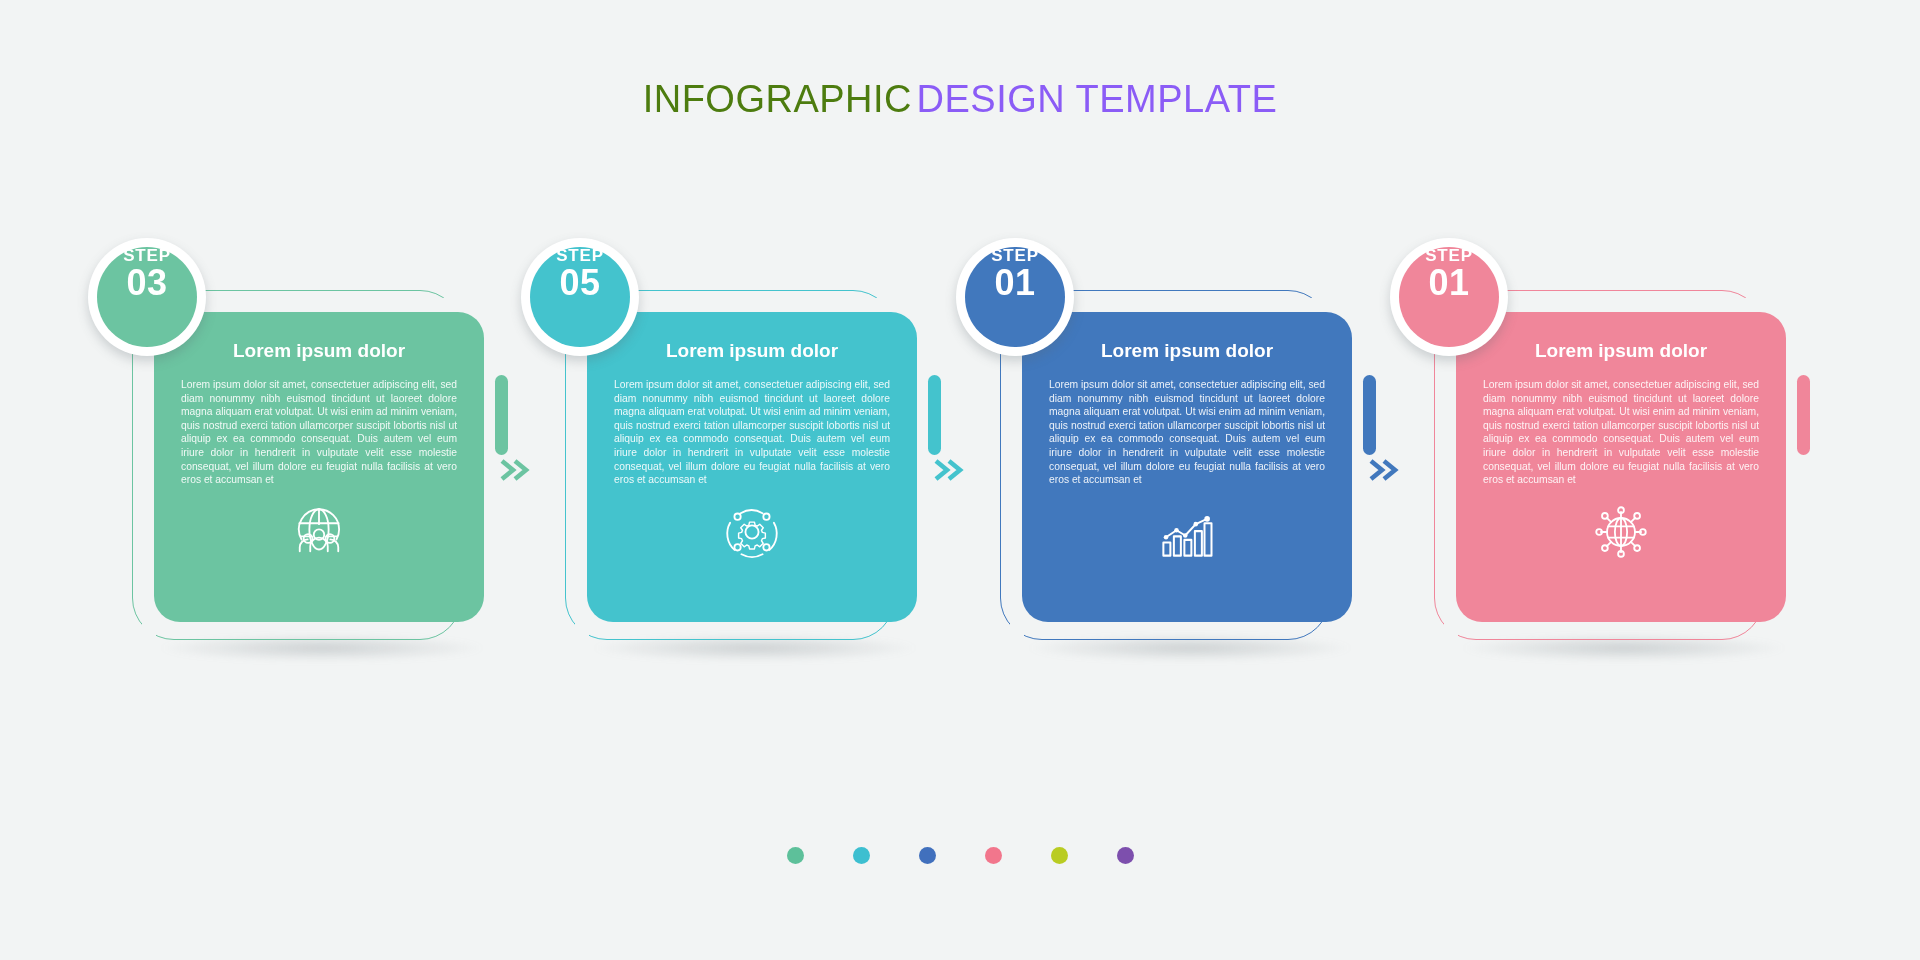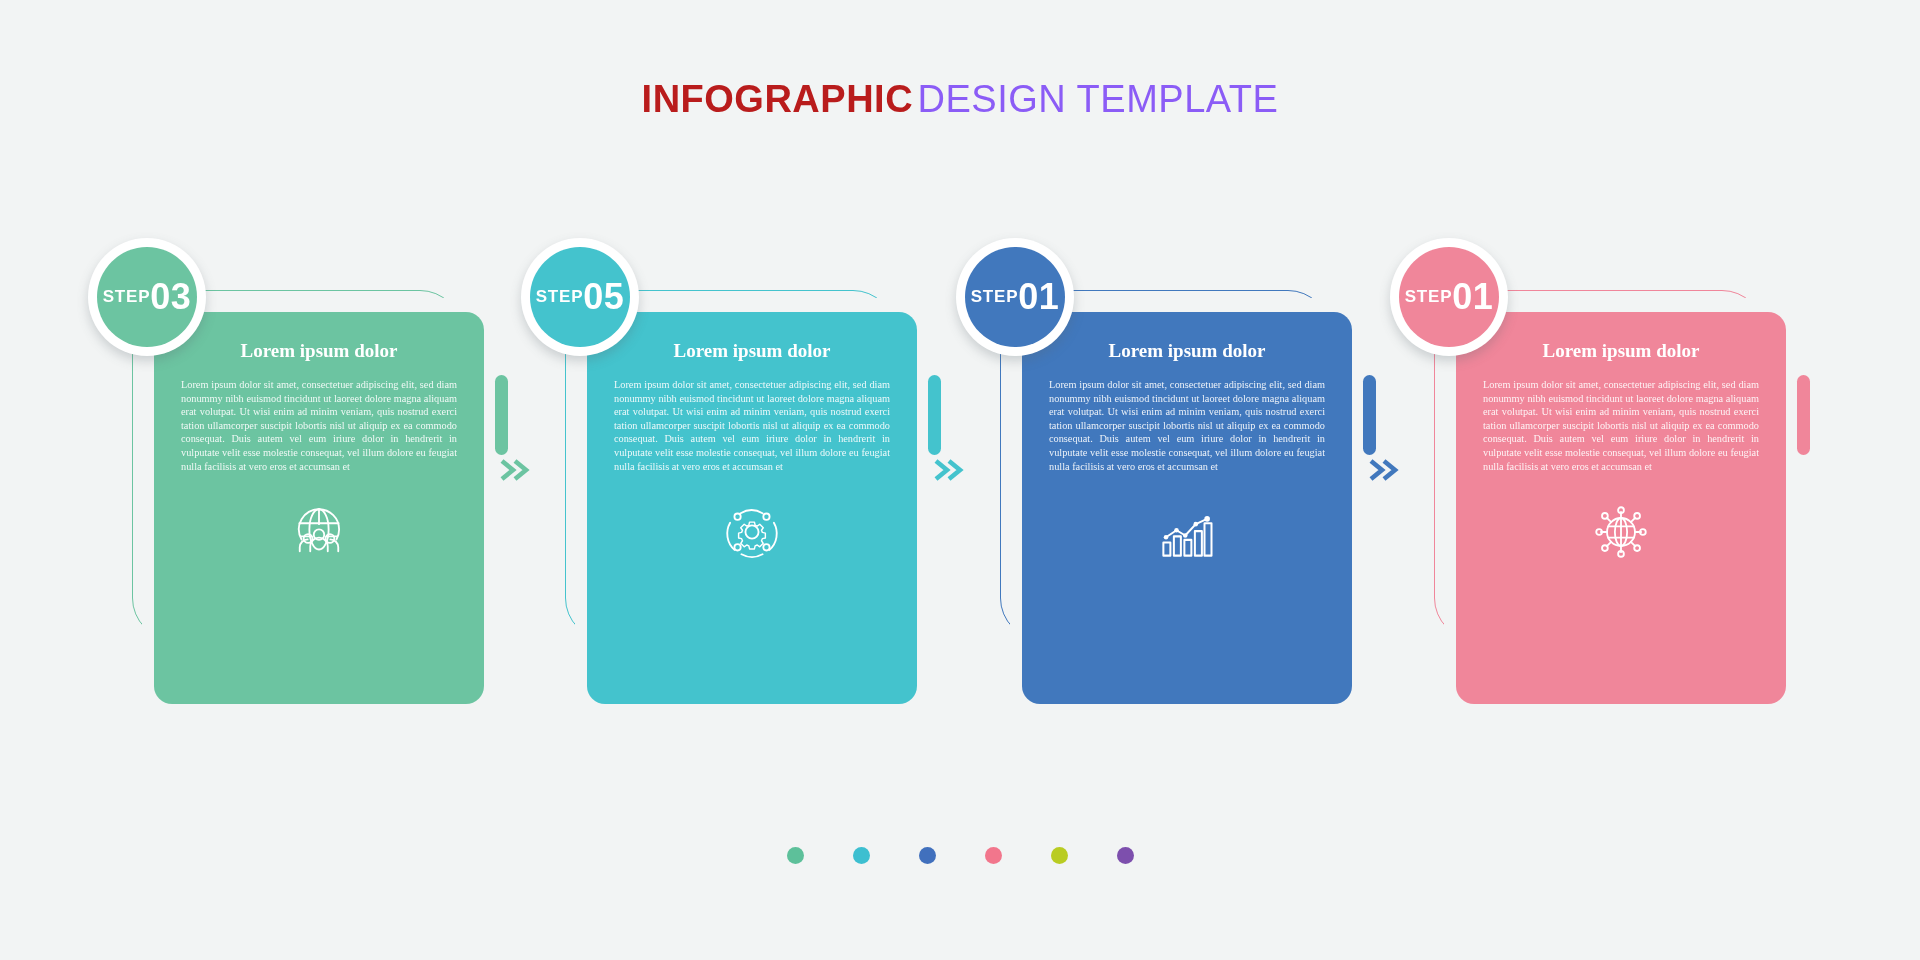--- a/index.html
+++ b/index.html
@@ -14,23 +14,23 @@
 
   
   .title-wrap {
     position:absolute;
     top:78px; left:0; width:1920px;
     text-align:center;
     white-space:nowrap;
   }
   .title-bold {
     font-size:38px;
-    font-weight:bold;
+    font-weight:normal;
     letter-spacing:0.5px;
-    color:#b91c1c;
+    color:#4d7c0f;
   }
   .title-light {
     font-size:38px;
     font-weight:300;
     letter-spacing:0.5px;
     color:#8b5cf6;
   }
 
   
   .steps-row {
@@ -61,25 +61,24 @@
     border:1.5px solid var(--c);
     border-radius:42px;
     background:transparent;
   }
 
   
   .panel {
     position:absolute;
     left:22px; top:22px;
     width:330px;
-    height:392px;
+    height:310px;
     background:var(--c);
-    border-radius:18px;
+    border-radius:26px;
     overflow:visible;
-    font-family:Liberation Serif, serif;
   }
 
   
   .gap-v {
     position:absolute;
     left:10px; top:-22px;
     width:14px; height:376px;
     background:#f2f4f4;
   }
   .gap-h {
@@ -123,23 +122,22 @@
     box-shadow:0 5px 11px rgba(90,100,110,0.26);
     z-index:6;
   }
   .badge-inner {
     position:absolute;
     left:9px; top:9px;
     width:100px; height:100px;
     border-radius:50%;
     background:var(--c);
     display:flex;
-    flex-direction:row;
+    flex-direction:column;
     align-items:center;
-    justify-content:center;
     color:#ffffff;
   }
   .badge-word {
     font-size:17px;
     font-weight:bold;
     letter-spacing:0.8px;
     line-height:1;
     margin-bottom:1px;
   }
   .badge-num {

